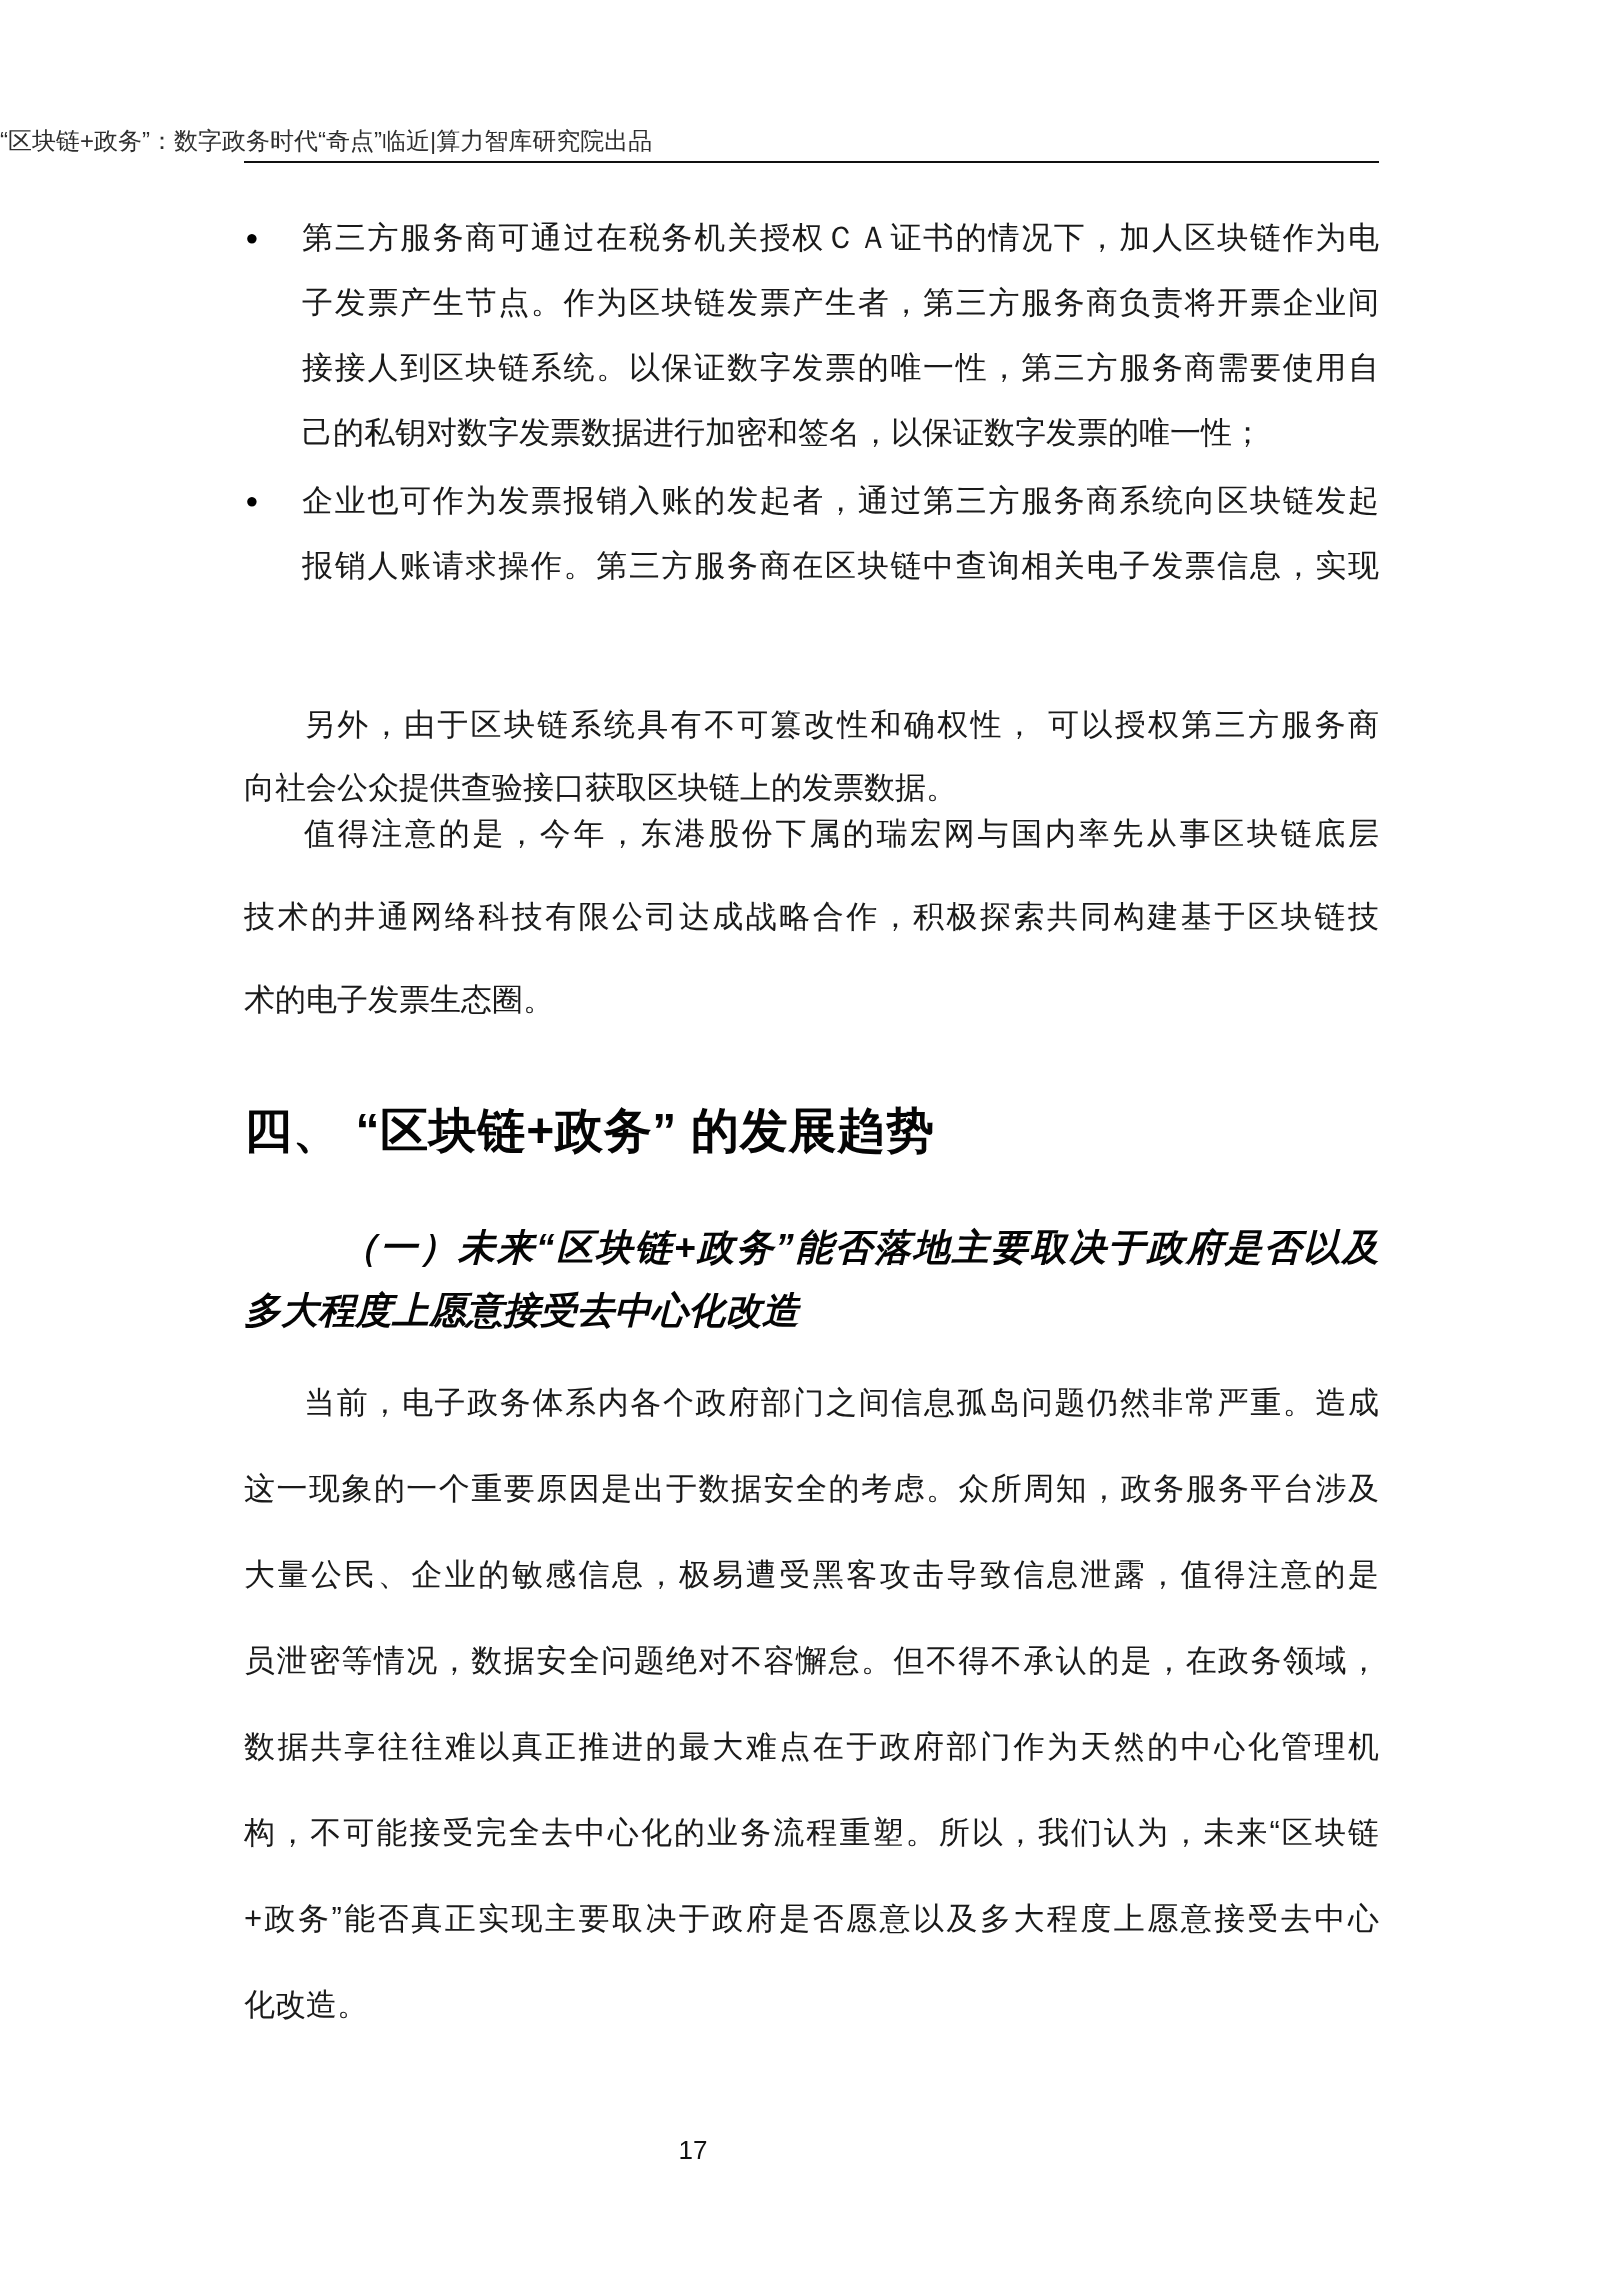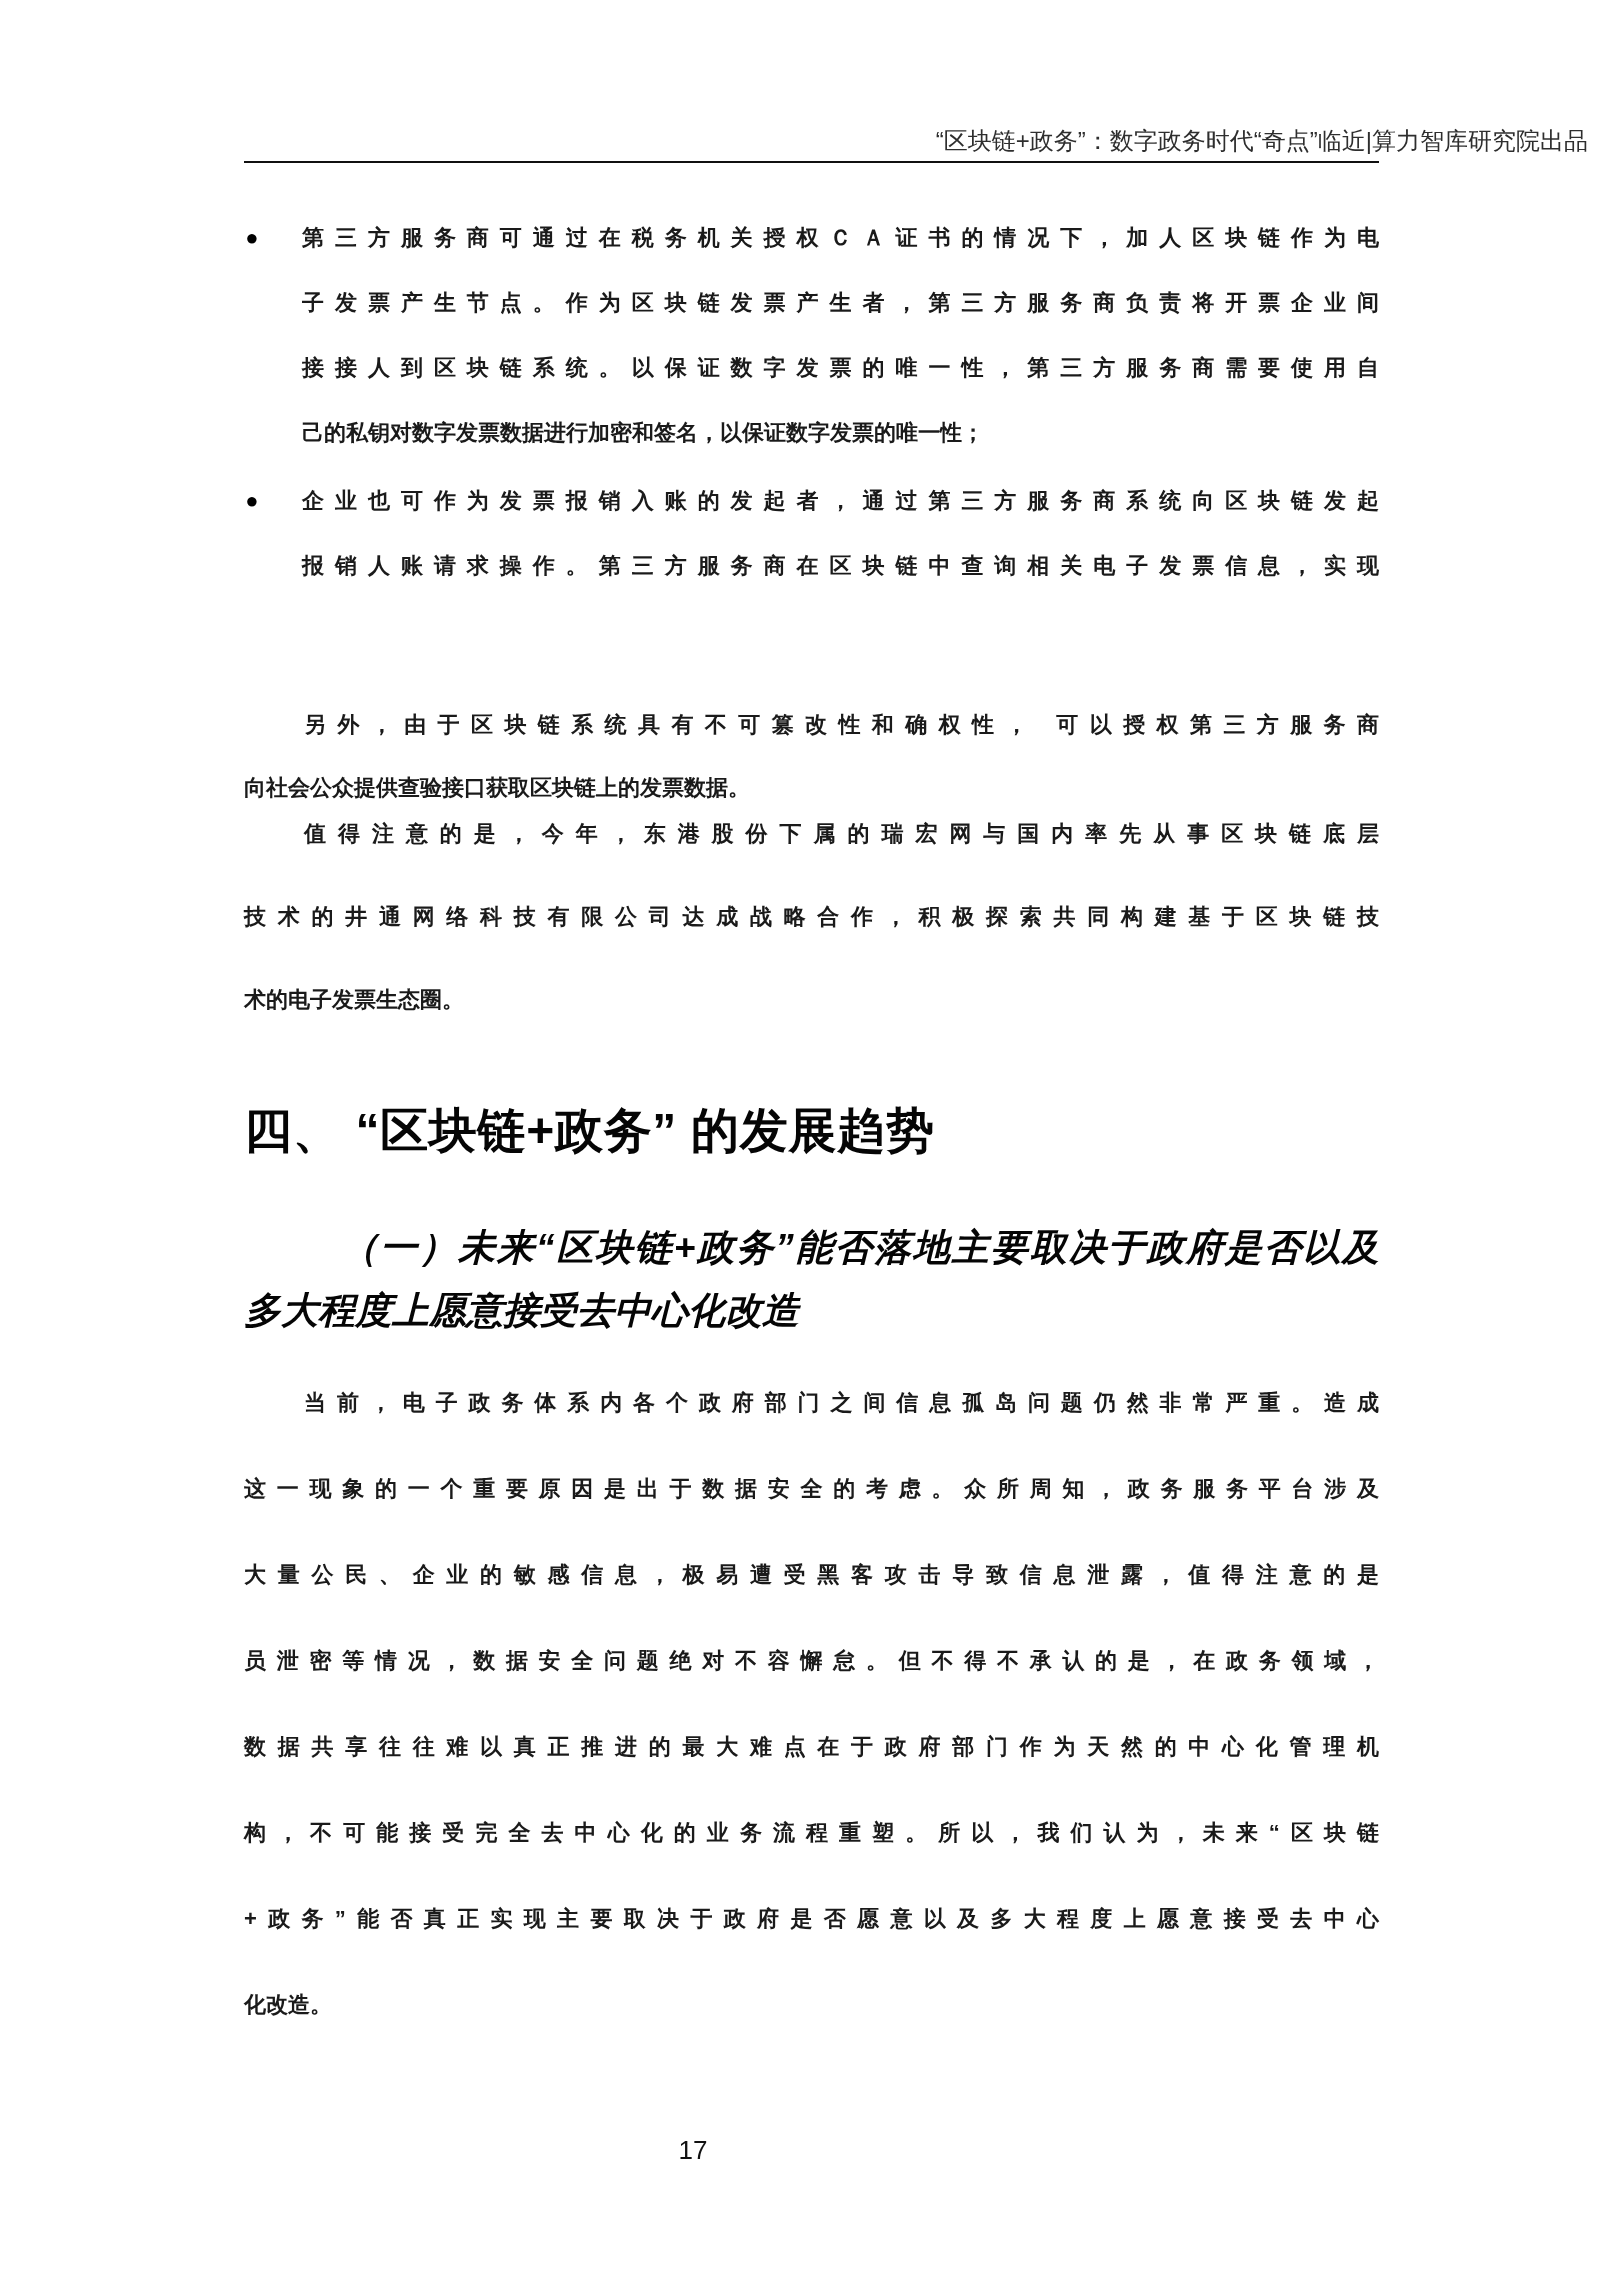--- a/index.html
+++ b/index.html
@@ -9,40 +9,38 @@
     font-family:"Liberation Sans", sans-serif;
     color:#1a1a1a;
     position:relative;
     overflow:hidden;
   }
   .abs { position:absolute; }
 
   
   .header-title {
     top:126px; left:0; width:1543px;
-    text-align:right;
+    text-align:left;
     font-size:24px; line-height:29px;
     color:#2e2e2e;
     font-weight:400;
-    margin-left:45px;
   }
   .header-rule {
     top:161px; left:244px; width:1135px; height:2px;
     background:#101010;
   }
 
   
   .col { left:244px; width:1135px; }
 
   
   .ln {
-    font-size:22px; line-height:65px;
+    font-size:31px; line-height:65px;
     text-align:justify; text-align-last:justify;
     word-break:break-all;
-    font-weight:bold;
   }
   .ln-last { text-align-last:left; }
   .ind { padding-left:60px; }
 
   
   .blist { top:205px; }
   .bitem { position:relative; padding-left:58px; }
   .bitem + .bitem { margin-top:3.3px; }
   .bullet-dot {
     position:absolute; left:1.3px; top:0;

